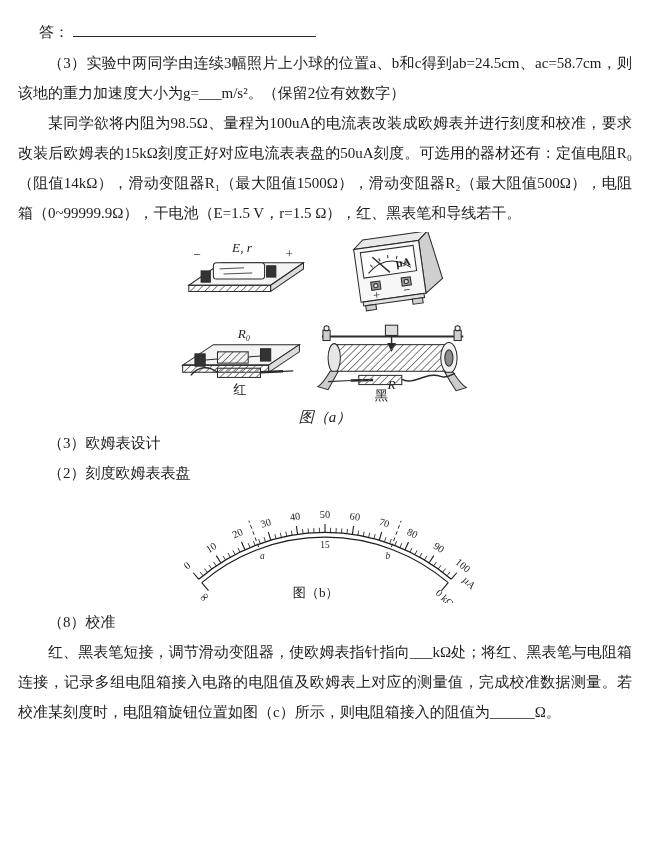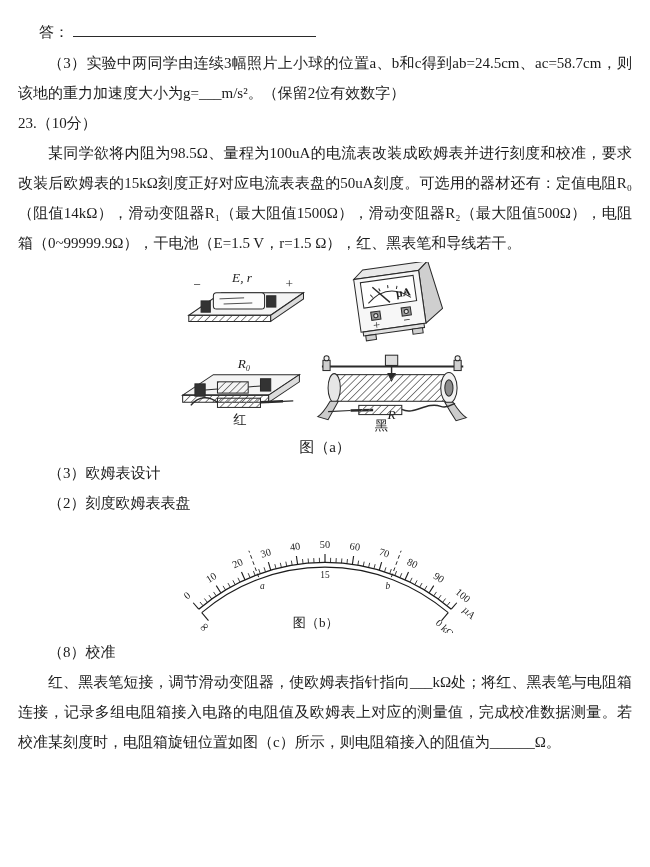--- a/index.html
+++ b/index.html
@@ -6,34 +6,33 @@
   body{width:650px;height:867px;overflow:hidden;
        font-family:"Liberation Serif","DejaVu Serif",serif;color:#1c1c1c;}
   .page{padding:16px 18px 0 18px;}
   .para{font-size:15px;line-height:30px;margin:0;text-align:justify;}
   .indent{text-indent:2em;}
   .ans-line{font-size:15px;line-height:32px;margin:0;text-indent:1.4em;}
   .blank-line{display:inline-block;width:243px;height:14px;border-bottom:1.4px solid #2a2a2a;margin-left:4px;}
   figure{margin:0;text-align:center;}
   .fig-a{margin-top:4px;}
   .fig-b{margin-top:2px;}
-  figcaption{font-size:15px;line-height:22px;color:#1c1c1c;}
+  figcaption{font-size:15px;line-height:22px;color:#1c1c1c;font-style:italic;}
   svg text{font-family:"Liberation Serif","DejaVu Serif",serif;fill:#1c1c1c;}
   .it{font-style:italic;}
 </style>
 </head>
 <body>
 
 <div class="page">
 
   <p class="ans-line"><span>答：</span><span class="blank-line"></span></p>
 
   <p class="para indent">（3）实验中两同学由连续3幅照片上小球的位置a、b和c得到ab=24.5cm、ac=58.7cm，则该地的重力加速度大小为g=___m/s²。（保留2位有效数字）</p>
 
-  <p class="para">23.（10分）</p>
 
   <p class="para indent">某同学欲将内阻为98.5Ω、量程为100uA的电流表改装成欧姆表并进行刻度和校准，要求改装后欧姆表的15kΩ刻度正好对应电流表表盘的50uA刻度。可选用的器材还有：定值电阻R₀（阻值14kΩ），滑动变阻器R₁（最大阻值1500Ω），滑动变阻器R₂（最大阻值500Ω），电阻箱（0~99999.9Ω），干电池（E=1.5 V，r=1.5 Ω），红、黑表笔和导线若干。</p>
 
   <figure class="fig-a">
     <svg width="300" height="170" viewBox="0 0 290 166">
       <defs>
         <pattern id="hat" width="5" height="5" patternUnits="userSpaceOnUse" patternTransform="rotate(45)">
           <line x1="0" y1="0" x2="0" y2="5" stroke="#666" stroke-width="1.6"></line>
         </pattern>
       </defs>

